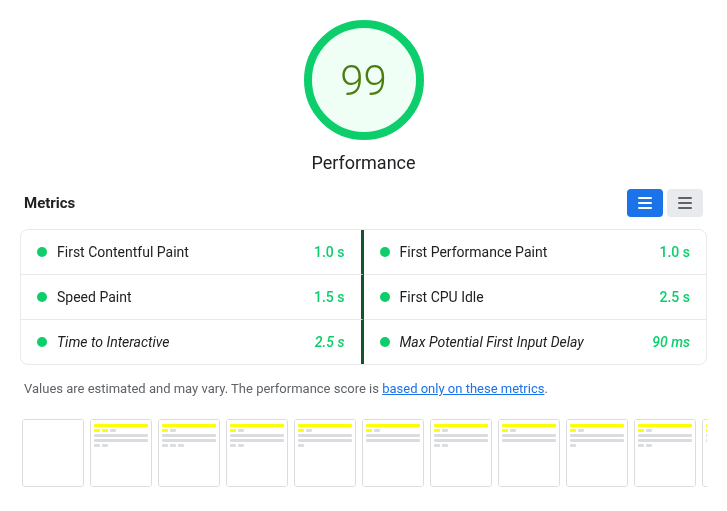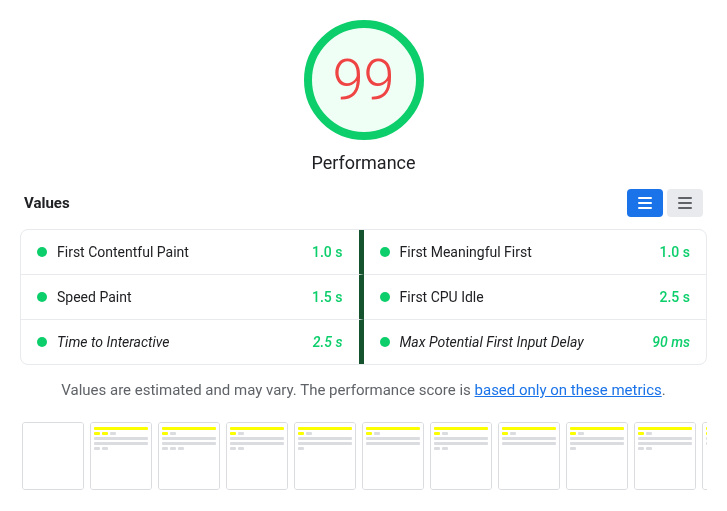--- a/index.html
+++ b/index.html
@@ -25,23 +25,23 @@
       border-radius: 50%;
       border: 8px solid #0cce6b;
       background: #f0fff6;
       display: flex;
       align-items: center;
       justify-content: center;
       margin-bottom: 12px;
     }
 
     .score-number {
-      font-size: 56px;
+      font-size: 42px;
       font-weight: 300;
-      color: #ef4444;
+      color: #4d7c0f;
     }
 
     .score-label {
       font-size: 18px;
       font-weight: 400;
       color: #202124;
     }
 
     .metrics-header {
       display: flex;
@@ -142,30 +142,29 @@
     }
 
     .metric-value {
       font-size: 14px;
       color: #0cce6b;
       font-weight: 500;
       white-space: nowrap;
     }
 
     .left-col {
-      border-right: 5px solid #14532d;
+      border-right: 3px solid #14532d;
     }
 
     .note-text {
-      font-size: 15px;
+      font-size: 13px;
       color: #5f6368;
       margin-bottom: 16px;
       padding: 0 4px;
       line-height: 1.5;
-      text-align: center;
     }
 
     .note-link {
       color: #1a73e8;
       text-decoration: underline;
       cursor: pointer;
     }
 
     .filmstrip {
       display: flex;
@@ -235,21 +234,21 @@
 <body>
 
 <div class="score-section">
   <div class="score-circle">
     <span class="score-number">99</span>
   </div>
   <span class="score-label">Performance</span>
 </div>
 
 <div class="metrics-header">
-  <span class="metrics-title">Values</span>
+  <span class="metrics-title">Metrics</span>
   <div class="view-toggle">
     <button class="toggle-btn active" title="List view">
       <span class="toggle-icon list">
         <span></span>
         <span></span>
         <span></span>
       </span>
     </button>
     <button class="toggle-btn inactive" title="Grid view">
       <span class="toggle-icon grid">
@@ -262,21 +261,21 @@
 </div>
 
 <div class="metrics-grid">
   <div class="metric-row left-col">
     <span class="metric-dot"></span>
     <span class="metric-name">First Contentful Paint</span>
     <span class="metric-value">1.0 s</span>
   </div>
   <div class="metric-row">
     <span class="metric-dot"></span>
-    <span class="metric-name">First Meaningful First</span>
+    <span class="metric-name">First Performance Paint</span>
     <span class="metric-value">1.0 s</span>
   </div>
   <div class="metric-row left-col">
     <span class="metric-dot"></span>
     <span class="metric-name">Speed Paint</span>
     <span class="metric-value">1.5 s</span>
   </div>
   <div class="metric-row">
     <span class="metric-dot"></span>
     <span class="metric-name">First CPU Idle</span>

